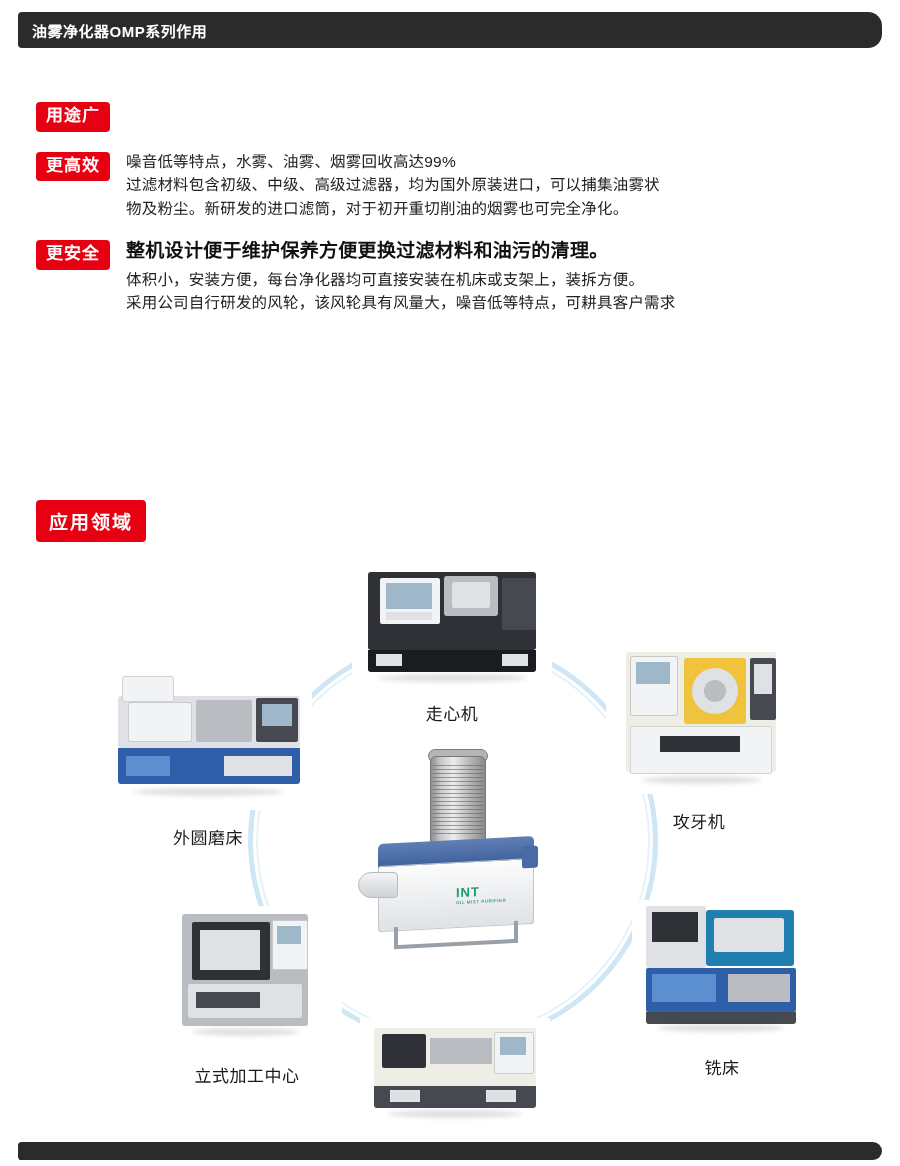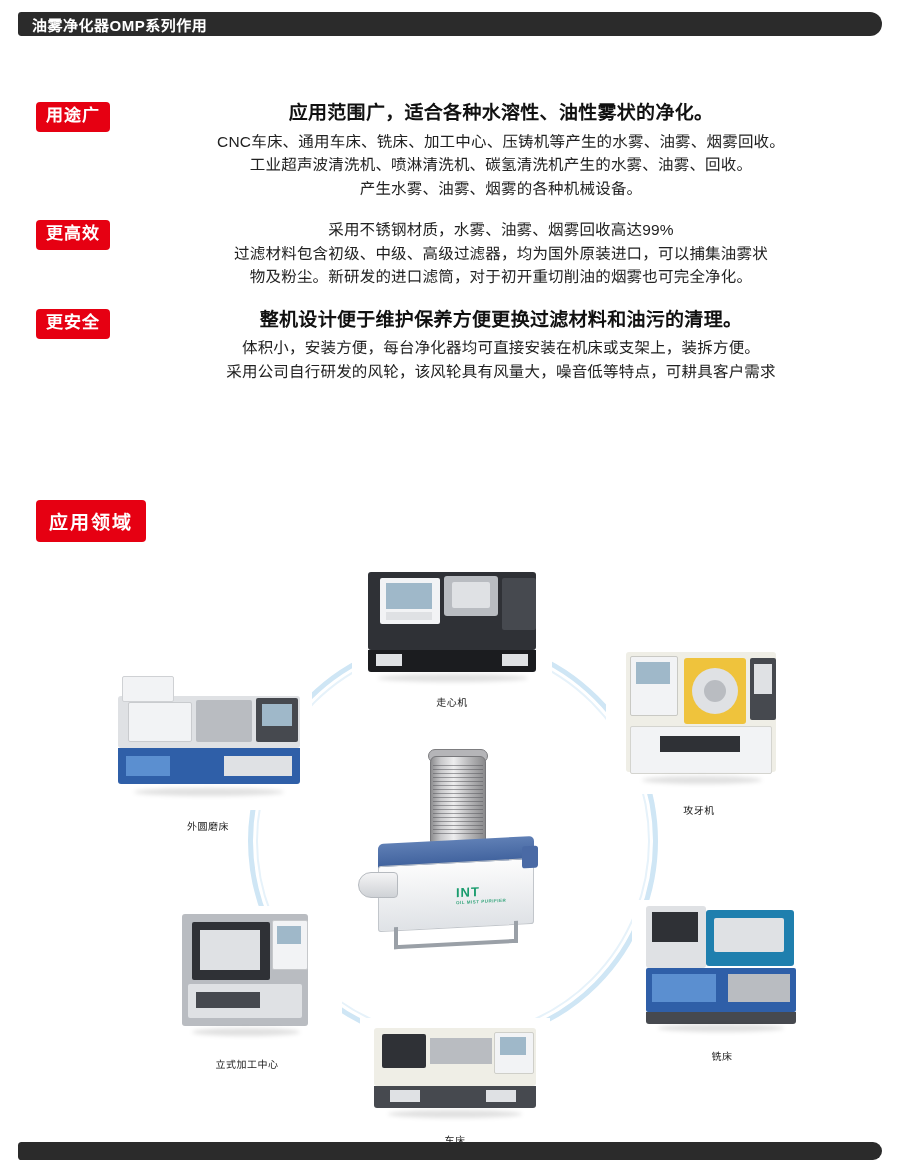--- a/index.html
+++ b/index.html
@@ -15,42 +15,41 @@
     color: #1a1a1a;
     overflow: hidden;
   }
 
   
   .top-bar {
     position: absolute;
     top: 12px;
     left: 18px;
     width: 864px;
-    height: 24px;
+    height: 36px;
     background: #2b2b2b;
     border-radius: 4px 14px 14px 4px;
     display: flex;
     align-items: center;
   }
   .top-bar .title {
     color: #ffffff;
     font-size: 15px;
     font-weight: 600;
     letter-spacing: 0.5px;
     padding-left: 14px;
     white-space: nowrap;
   }
 
   
   .features {
     position: absolute;
     top: 100px;
     left: 36px;
     width: 840px;
-    text-align: center;
   }
   .feature {
     display: flex;
     align-items: flex-start;
     margin-bottom: 18px;
   }
   .tag {
     flex: 0 0 auto;
     background: #e60012;
     color: #ffffff;
@@ -235,22 +234,22 @@
   .node {
     position: absolute;
     text-align: center;
   }
   .node .photo {
     position: relative;
     overflow: hidden;
     background: #ffffff;
   }
   .node .caption {
-    margin-top: 8px;
-    font-size: 10px;
+    margin-top: 14px;
+    font-size: 17px;
     color: #1a1a1a;
     letter-spacing: 0.5px;
     white-space: nowrap;
   }
 
   
   .mch { position: absolute; }
   .mch.dark   { background: #2f3136; }
   .mch.dark2  { background: #46494f; }
   .mch.grey   { background: #b9bcc1; }
@@ -288,32 +287,26 @@
 <body>
 
 <div class="top-bar">
   <span class="title">油雾净化器OMP系列作用</span>
 </div>
 
 <div class="features">
 
   <div class="feature">
     <div class="tag">用途广</div>
-    <div class="feature-body">
-      <div class="feature-heading">应用范围广，适合各种水溶性、油性雾状的净化。</div>
-      <div class="feature-line">CNC车床、通用车床、铣床、加工中心、压铸机等产生的水雾、油雾、烟雾回收。</div>
-      <div class="feature-line">工业超声波清洗机、喷淋清洗机、碳氢清洗机产生的水雾、油雾、回收。</div>
-      <div class="feature-line">产生水雾、油雾、烟雾的各种机械设备。</div>
-    </div>
   </div>
 
   <div class="feature">
     <div class="tag">更高效</div>
     <div class="feature-body">
-      <div class="feature-line">采用不锈钢材质，水雾、油雾、烟雾回收高达99%</div>
+      <div class="feature-line">噪音低等特点，水雾、油雾、烟雾回收高达99%</div>
       <div class="feature-line">过滤材料包含初级、中级、高级过滤器，均为国外原装进口，可以捕集油雾状</div>
       <div class="feature-line">物及粉尘。新研发的进口滤筒，对于初开重切削油的烟雾也可完全净化。</div>
     </div>
   </div>
 
   <div class="feature">
     <div class="tag">更安全</div>
     <div class="feature-body">
       <div class="feature-heading">整机设计便于维护保养方便更换过滤材料和油污的清理。</div>
       <div class="feature-line">体积小，安装方便，每台净化器均可直接安装在机床或支架上，装拆方便。</div>

